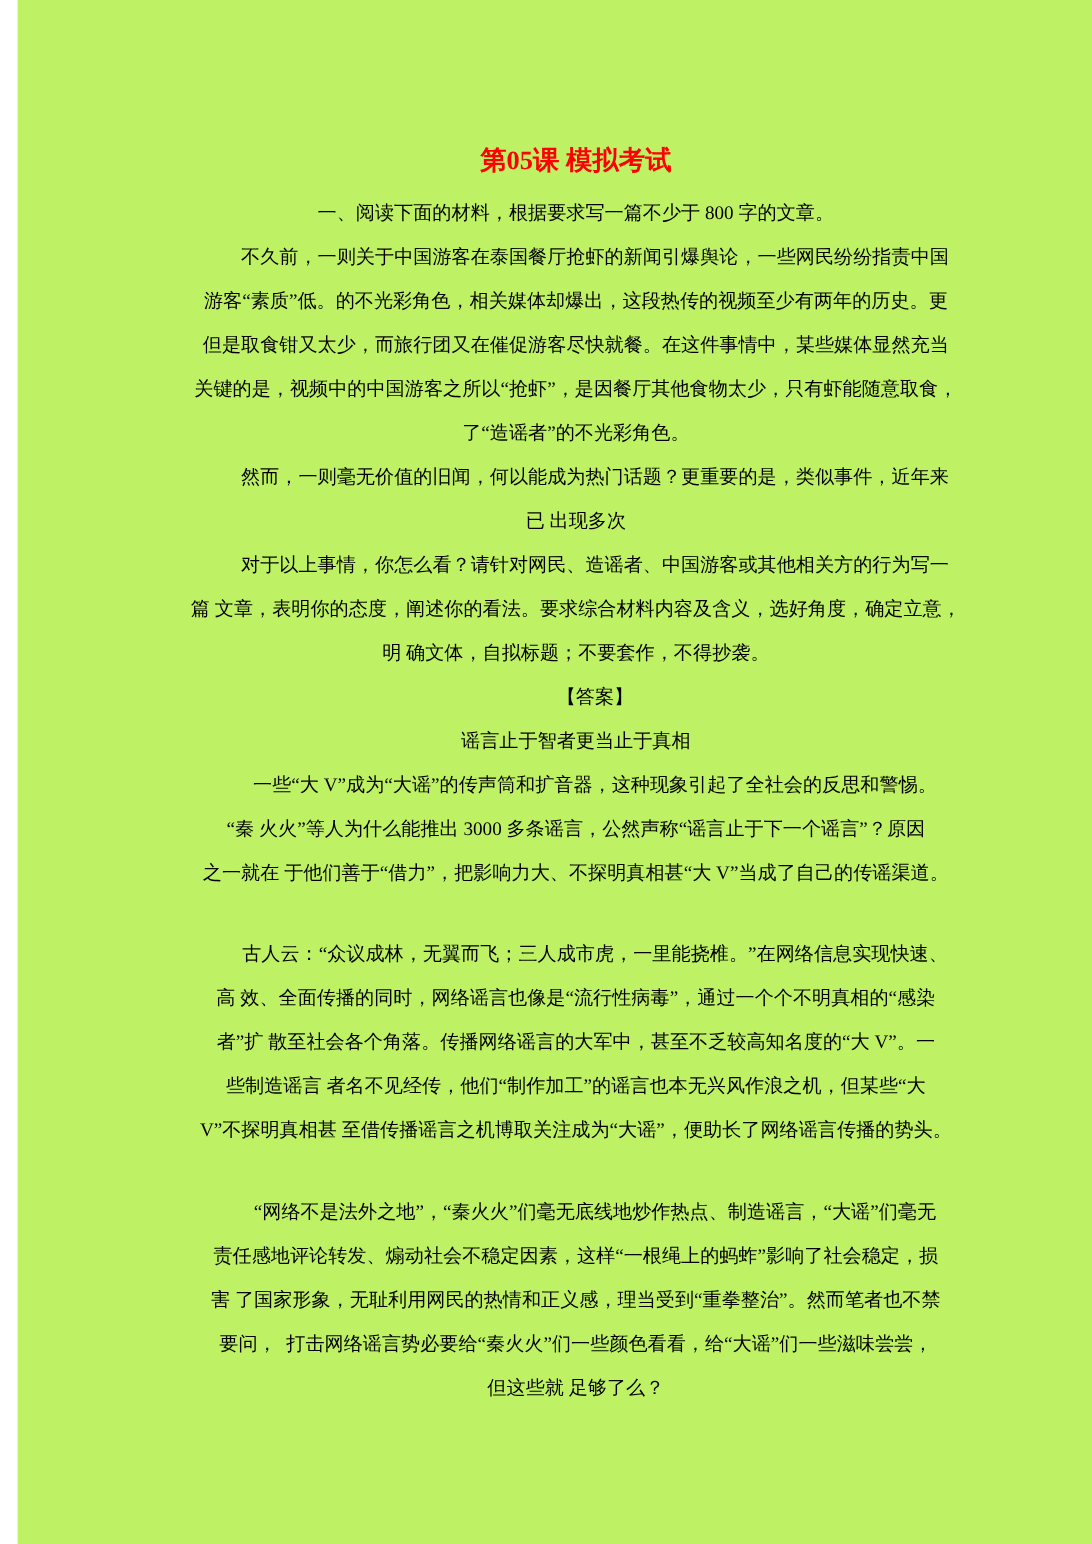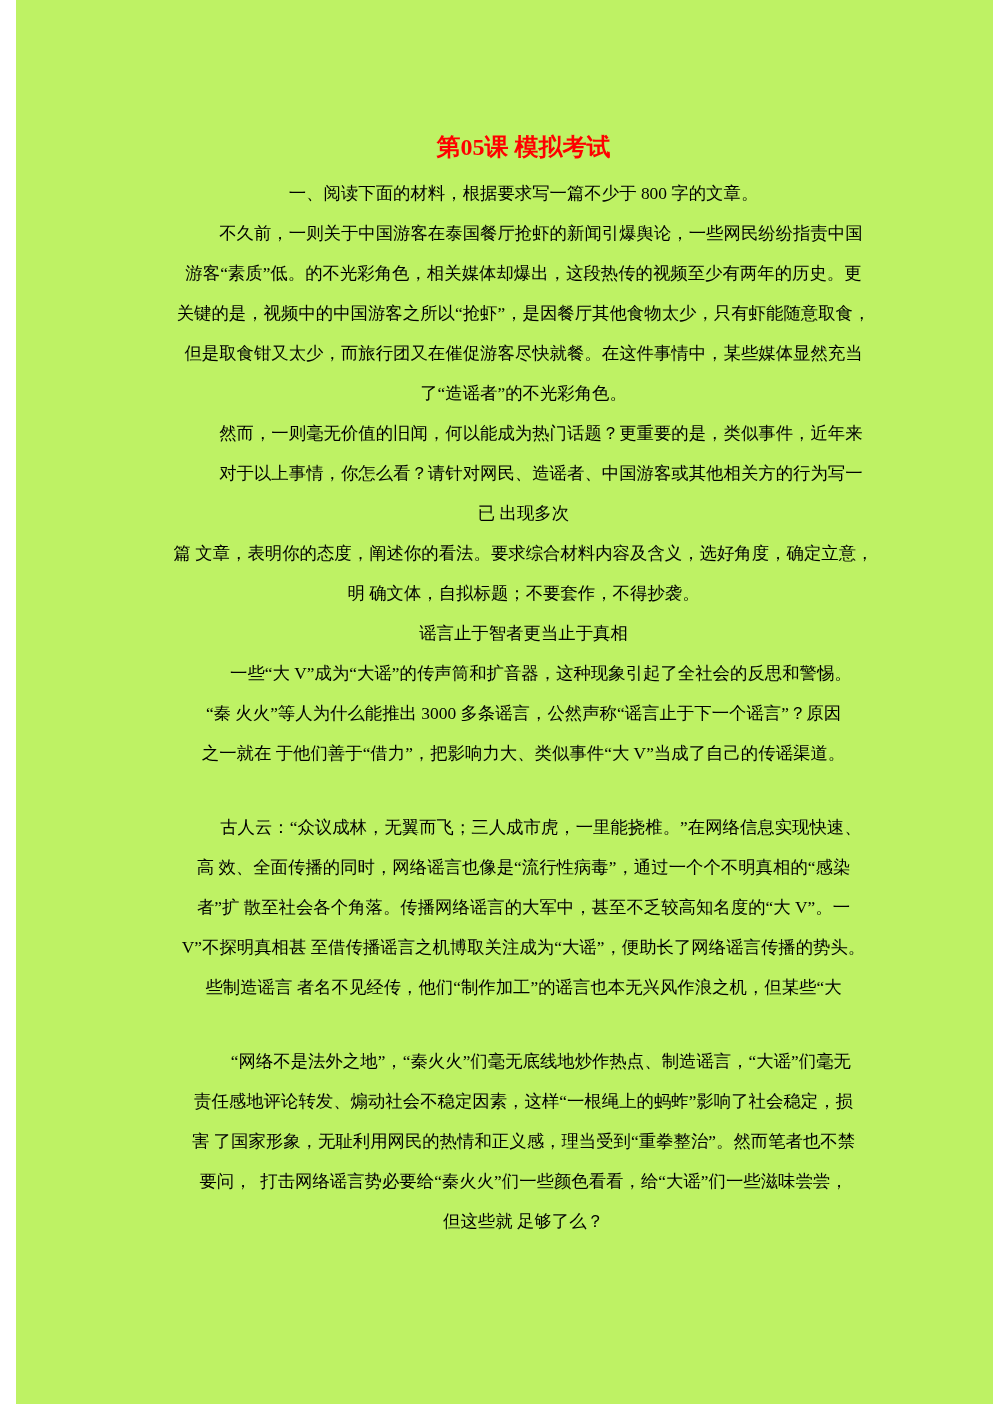--- a/index.html
+++ b/index.html
@@ -45,42 +45,43 @@
 <body>
 
 <div class="page">
 
   <h1 class="doc-title" style="color: rgb(255, 0, 0);">第05课 模拟考试</h1>
 
   <div class="line">一、阅读下面的材料，根据要求写一篇不少于 800 字的文章。</div>
 
   <div class="line indent">不久前，一则关于中国游客在泰国餐厅抢虾的新闻引爆舆论，一些网民纷纷指责中国</div>
   <div class="line">游客“素质”低。的不光彩角色，相关媒体却爆出，这段热传的视频至少有两年的历史。更</div>
+  <div class="line">但是取食钳又太少，而旅行团又在催促游客尽快就餐。在这件事情中，某些媒体显然充当</div>
   <div class="line">关键的是，视频中的中国游客之所以“抢虾”，是因餐厅其他食物太少，只有虾能随意取食，</div>
-  <div class="line">但是取食钳又太少，而旅行团又在催促游客尽快就餐。在这件事情中，某些媒体显然充当</div>
   <div class="line">了“造谣者”的不光彩角色。</div>
 
   <div class="line indent">然而，一则毫无价值的旧闻，何以能成为热门话题？更重要的是，类似事件，近年来</div>
+  <div class="line">已 出现多次</div>
+
   <div class="line indent">对于以上事情，你怎么看？请针对网民、造谣者、中国游客或其他相关方的行为写一</div>
-
-  <div class="line">已 出现多次</div>
   <div class="line">篇 文章，表明你的态度，阐述你的看法。要求综合材料内容及含义，选好角度，确定立意，</div>
   <div class="line">明 确文体，自拟标题；不要套作，不得抄袭。</div>
 
+  <div class="line indent">【答案】</div>
   <div class="line center">谣言止于智者更当止于真相</div>
 
   <div class="line indent">一些“大 V”成为“大谣”的传声筒和扩音器，这种现象引起了全社会的反思和警惕。</div>
   <div class="line">“秦 火火”等人为什么能推出 3000 多条谣言，公然声称“谣言止于下一个谣言”？原因</div>
-  <div class="line">之一就在 于他们善于“借力”，把影响力大、类似事件“大 V”当成了自己的传谣渠道。</div>
+  <div class="line">之一就在 于他们善于“借力”，把影响力大、不探明真相甚“大 V”当成了自己的传谣渠道。</div>
 
   <div class="line indent gap">古人云：“众议成林，无翼而飞；三人成市虎，一里能挠椎。”在网络信息实现快速、</div>
   <div class="line">高 效、全面传播的同时，网络谣言也像是“流行性病毒”，通过一个个不明真相的“感染</div>
   <div class="line">者”扩 散至社会各个角落。传播网络谣言的大军中，甚至不乏较高知名度的“大 V”。一</div>
+  <div class="line">些制造谣言 者名不见经传，他们“制作加工”的谣言也本无兴风作浪之机，但某些“大</div>
   <div class="line">V”不探明真相甚 至借传播谣言之机博取关注成为“大谣”，便助长了网络谣言传播的势头。</div>
-  <div class="line">些制造谣言 者名不见经传，他们“制作加工”的谣言也本无兴风作浪之机，但某些“大</div>
 
   <div class="line indent gap">“网络不是法外之地”，“秦火火”们毫无底线地炒作热点、制造谣言，“大谣”们毫无</div>
   <div class="line">责任感地评论转发、煽动社会不稳定因素，这样“一根绳上的蚂蚱”影响了社会稳定，损</div>
   <div class="line">害 了国家形象，无耻利用网民的热情和正义感，理当受到“重拳整治”。然而笔者也不禁</div>
   <div class="line">要问，  打击网络谣言势必要给“秦火火”们一些颜色看看，给“大谣”们一些滋味尝尝，</div>
   <div class="line">但这些就 足够了么？</div>
 
 </div>
 
 </body></html>

